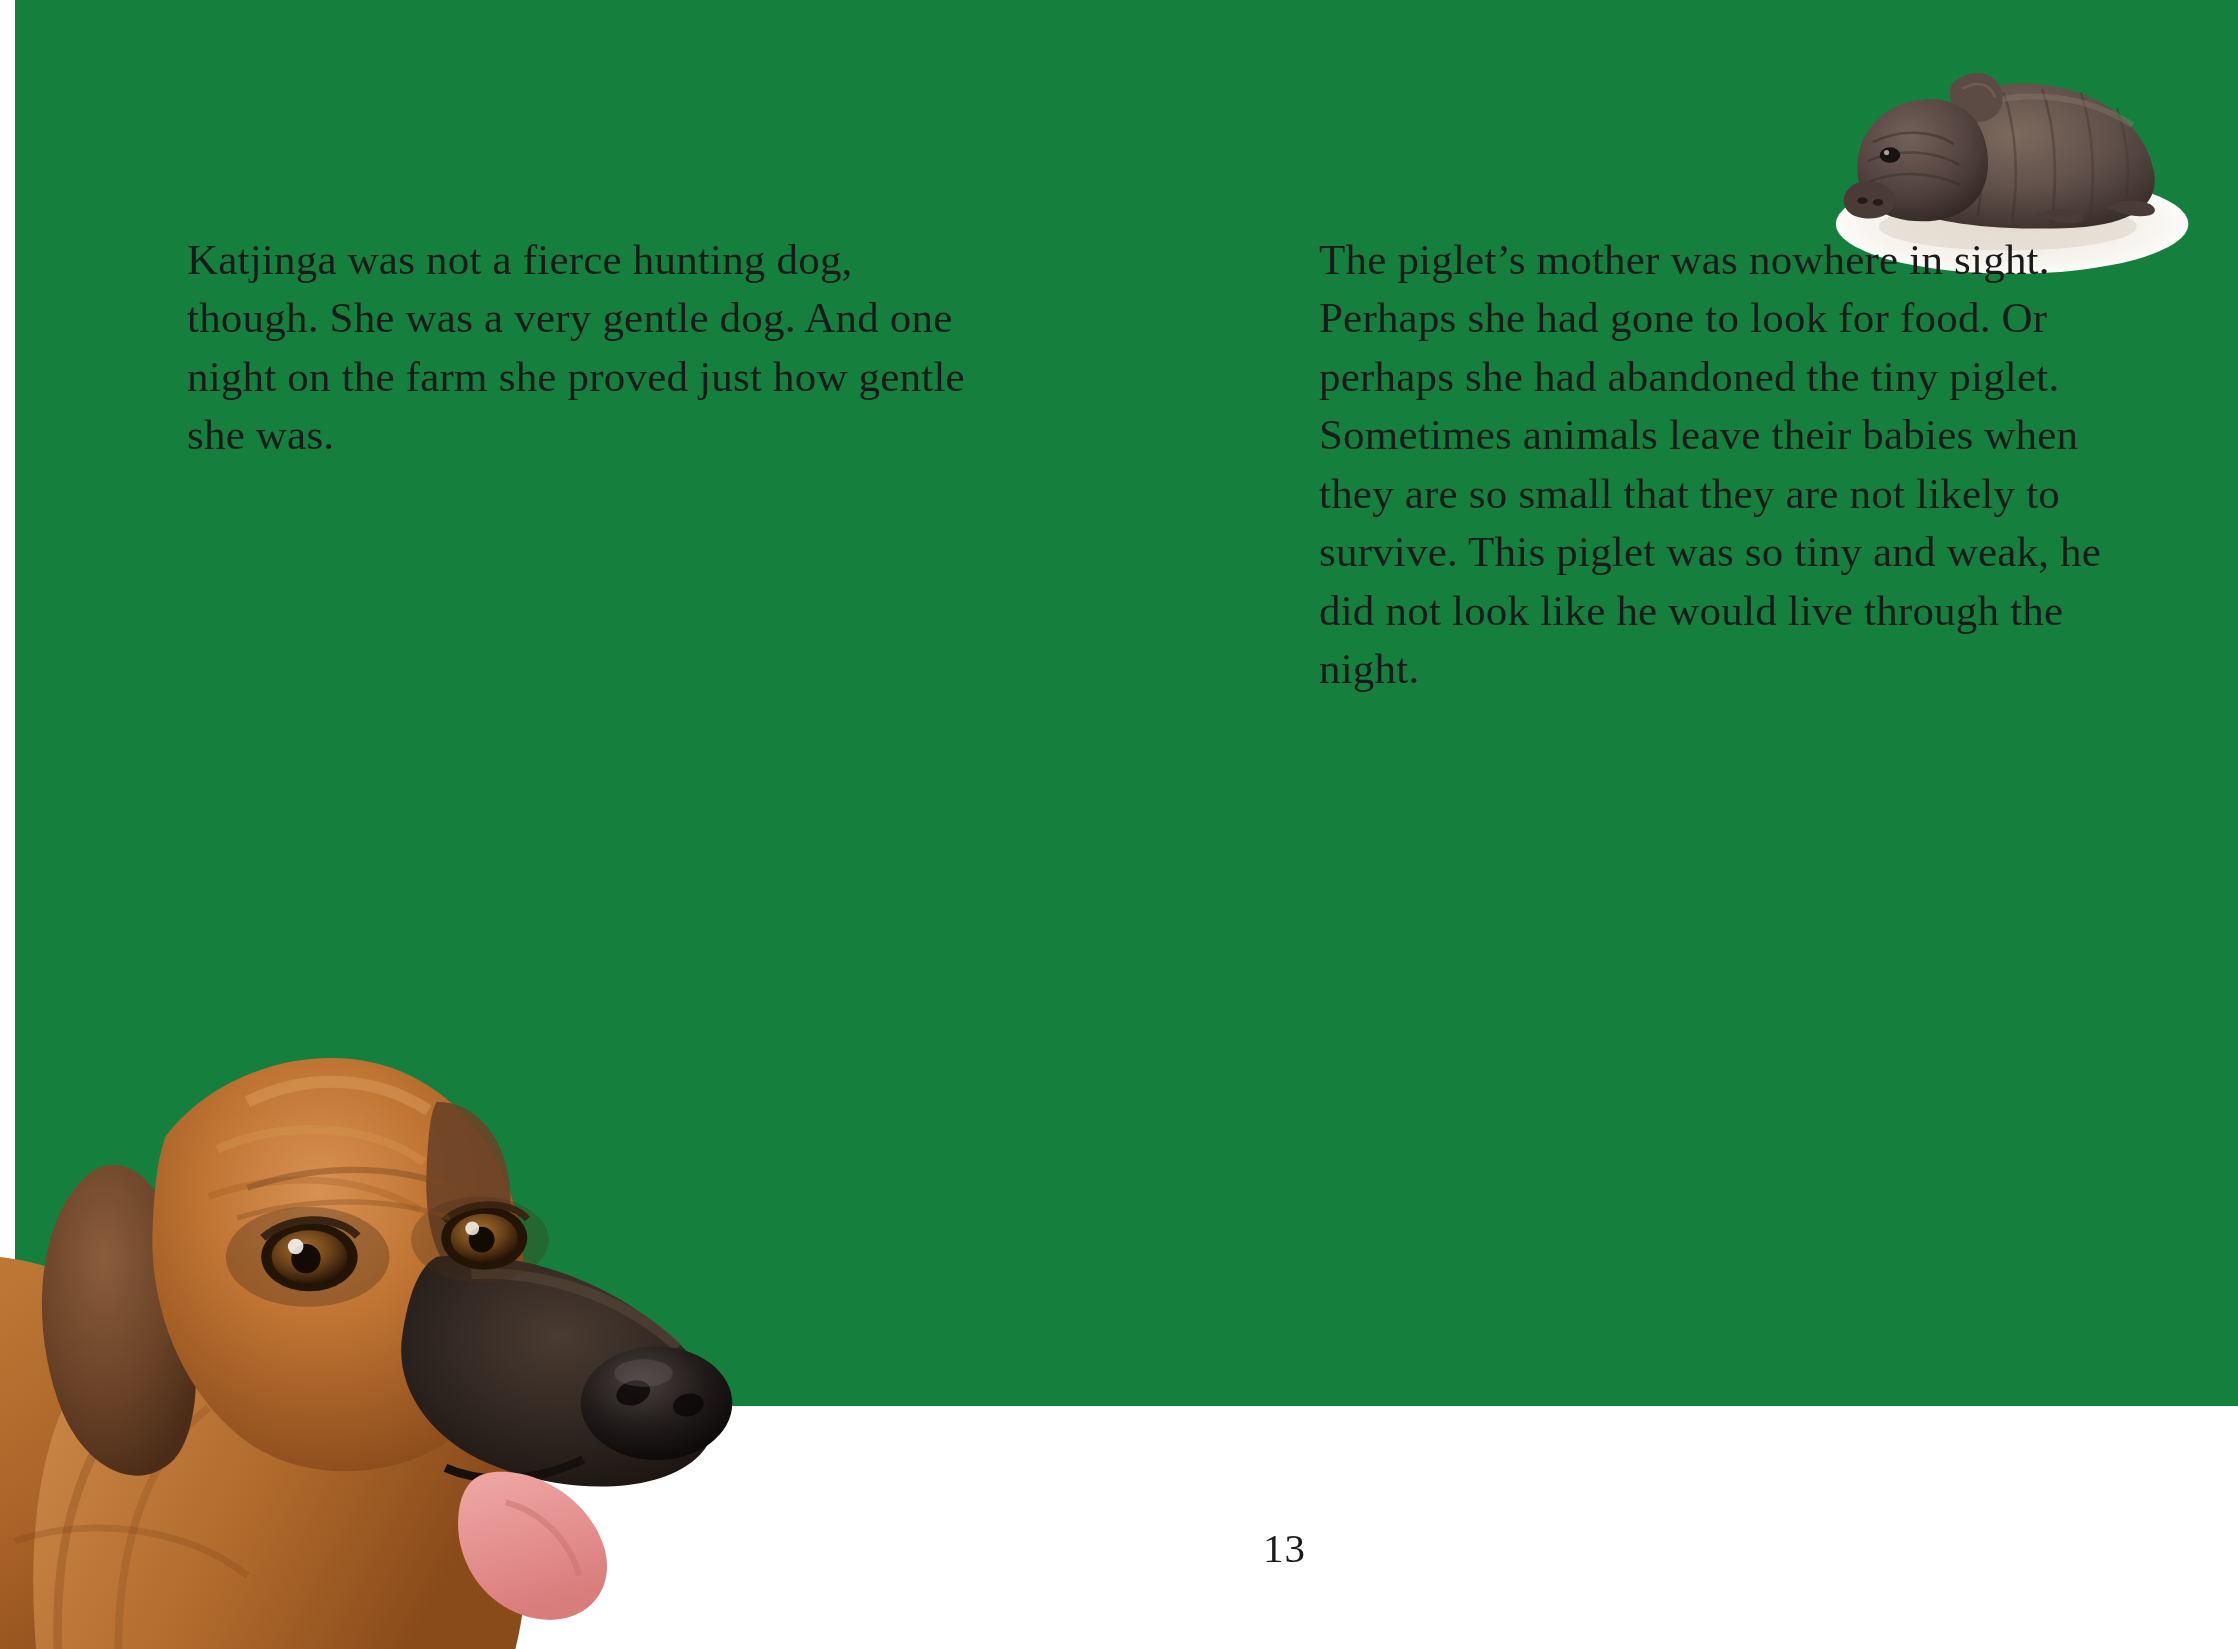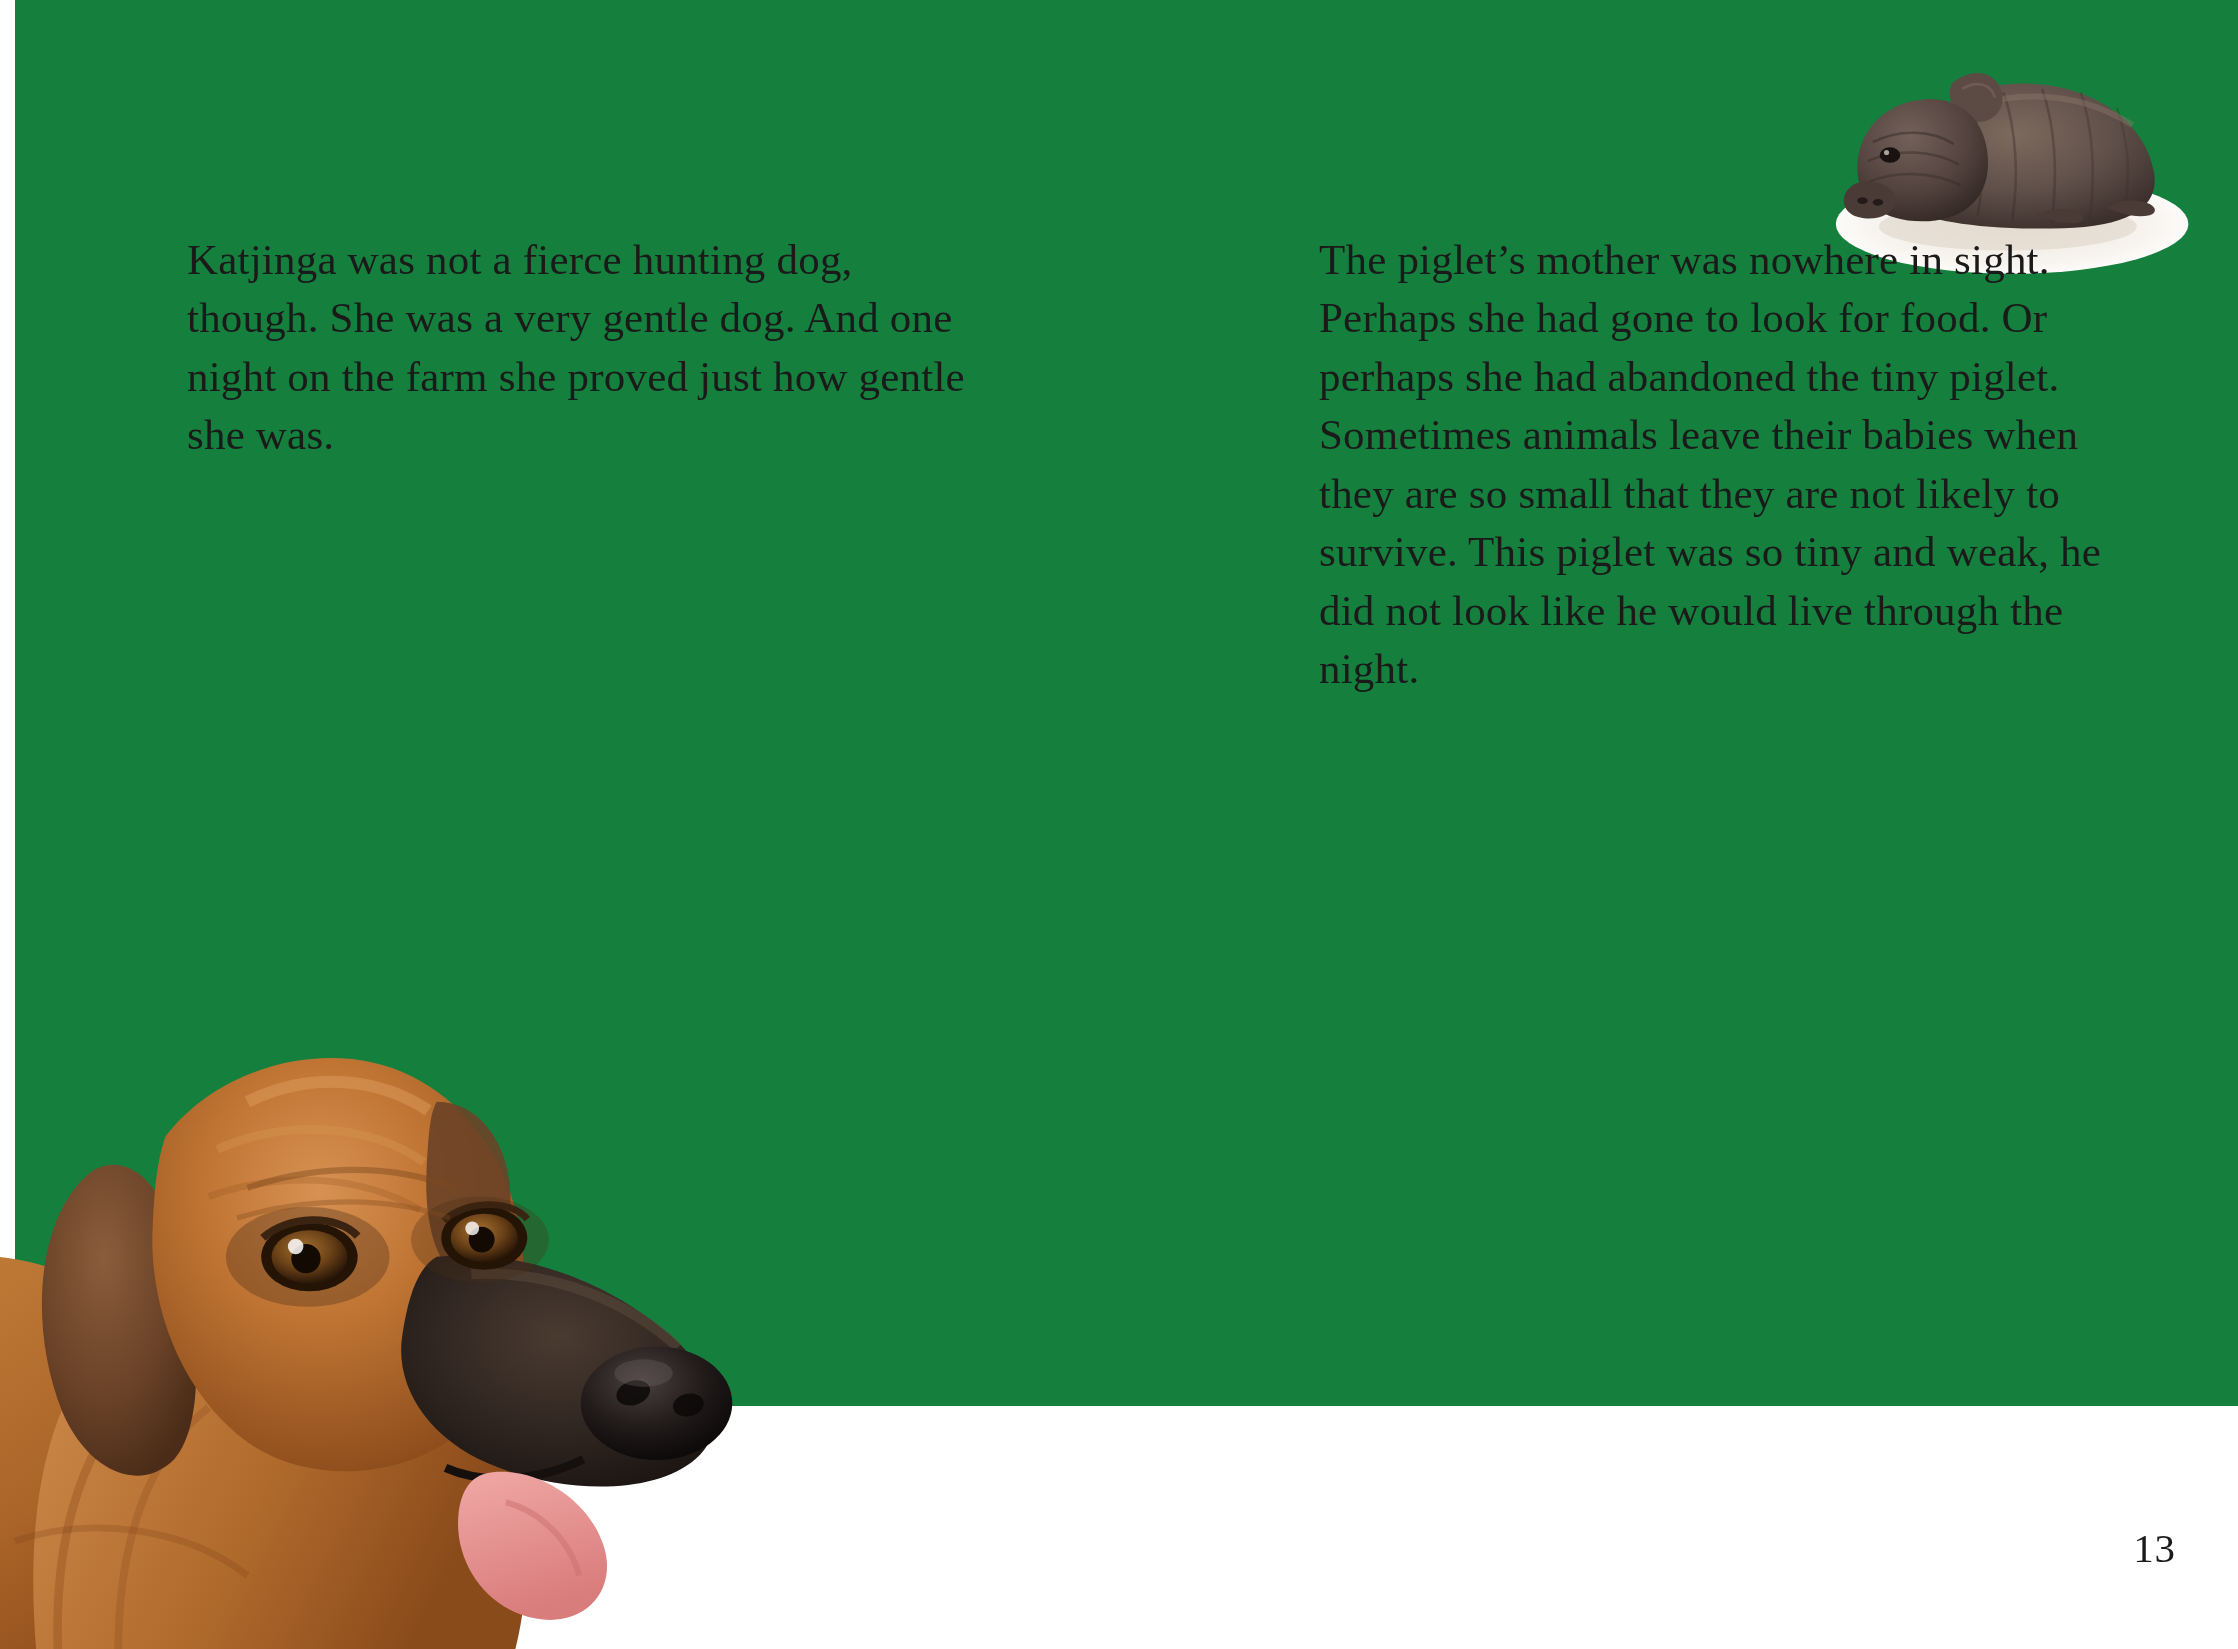--- a/index.html
+++ b/index.html
@@ -80,21 +80,21 @@
     width: 413px;
     height: 258px;
   }
   .piglet-photo svg { display: block; width: 100%; height: 100%; }
 
   .page-number {
     position: absolute;
     left: 0;
     top: 1524px;
     width: 913px;
-    text-align: right;
+    text-align: left;
     font-size: 41px;
     letter-spacing: 0.9px;
   }
 </style>
 </head>
 <body>
 
 <div class="spread">
 
   <div class="page-left">

